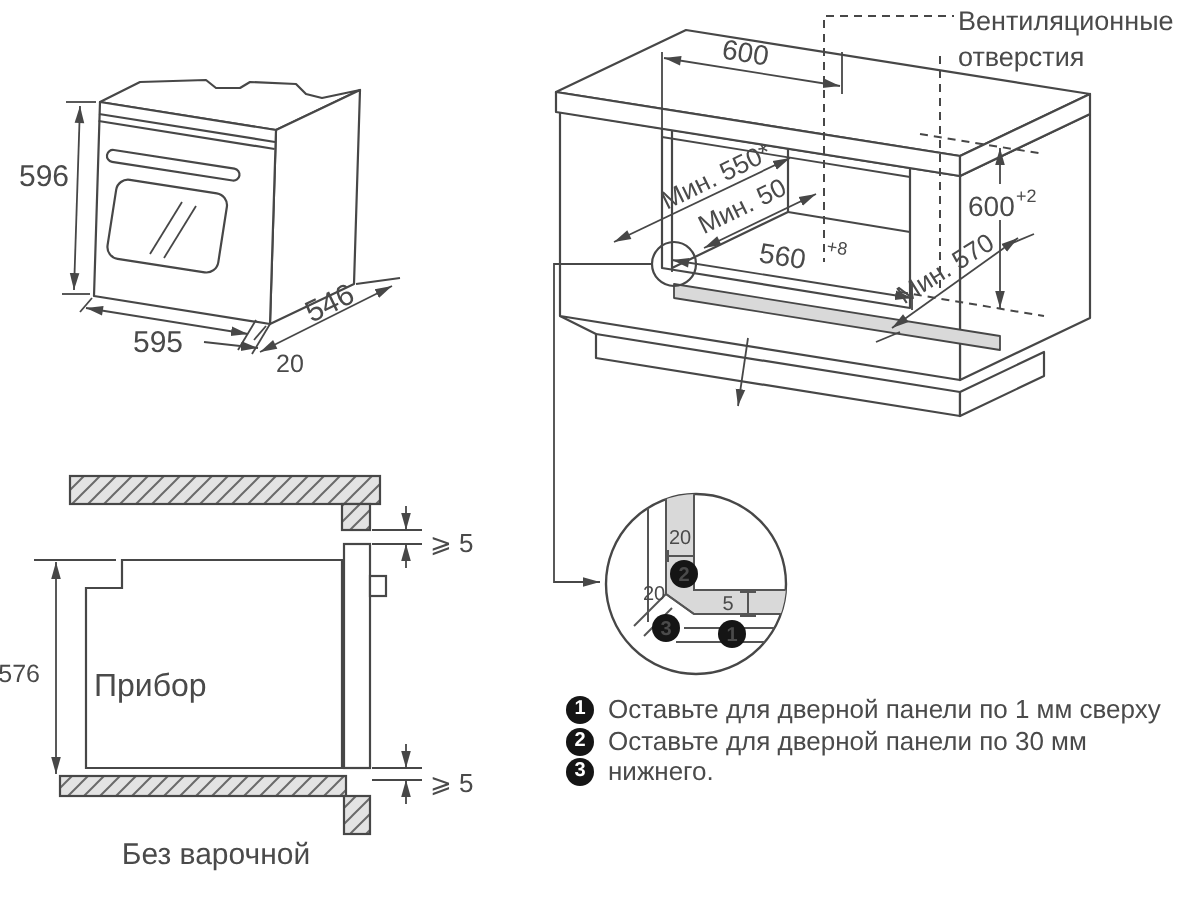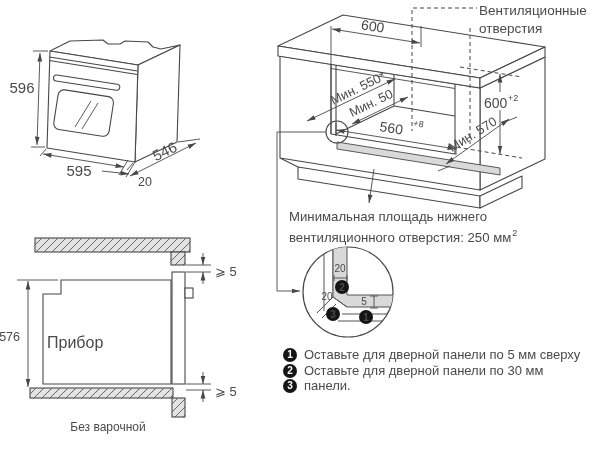--- a/index.html
+++ b/index.html
@@ -6,21 +6,21 @@
   #page{position:relative;width:600px;height:450px;background:#fff;overflow:hidden;
         font-family:"Liberation Sans",sans-serif;color:#4a4a4a;}
   svg text{font-family:"Liberation Sans",sans-serif;fill:#4a4a4a;}
   .overlay{position:absolute;color:#4a4a4a;}
   #vent-note{left:289px;top:208px;font-size:13.2px;line-height:17.5px;}
   #vent-note sup{font-size:9px;position:relative;top:-1px;margin-left:1px;}
   #notes{left:283px;top:347px;font-size:13px;line-height:15.5px;}
   .note-item{display:grid;grid-template-columns:21px 1fr;margin-bottom:0px;}
   .badge{width:14px;height:14px;border-radius:50%;background:#151515;color:#fff;
          font-size:10px;font-weight:bold;display:flex;align-items:center;justify-content:center;margin-top:1px;}
-  #caption{left:28px;top:420px;width:160px;text-align:center;font-size:12px;line-height:15px;}
+  #caption{left:28px;top:420px;width:160px;text-align:center;font-size:15px;line-height:15px;}
 </style>
 </head>
 <body>
 
 <div id="page">
 <svg width="600" height="450" viewBox="0 0 600 450">
   <defs>
     <marker id="arE" markerWidth="10" markerHeight="8" refX="8.5" refY="3" orient="auto" markerUnits="userSpaceOnUse">
       <path d="M0,0.6 L8.5,3 L0,5.4 Z" fill="#474747"></path>
     </marker>
@@ -184,42 +184,38 @@
     <line x1="203" y1="402" x2="203" y2="390" marker-end="url(#arE)"></line>
   </g>
   <g>
     <text x="20" y="341" text-anchor="end" font-size="12.5">576</text>
     <text x="47" y="348" font-size="16">Прибор</text>
     <text x="215" y="276" font-size="13">⩾ 5</text>
     <text x="215" y="396" font-size="13">⩾ 5</text>
   </g>
 </svg>
 
-<div id="vent-note" class="overlay">
-  <div>Минимальная площадь нижнего</div>
-  <div><span>вентиляционного отверстия: 250 мм</span><sup>2</sup></div>
-</div>
 
 <div id="notes" class="overlay">
       <div class="note-item">
         <div class="badge">1</div>
         <div>
-          <div>Оставьте для дверной панели по 5 мм сверху</div>
+          <div>Оставьте для дверной панели по 1 мм сверху</div>
         </div>
       </div>
       <div class="note-item">
         <div class="badge">2</div>
         <div>
           <div>Оставьте для дверной панели по 30 мм</div>
         </div>
       </div>
       <div class="note-item">
         <div class="badge">3</div>
         <div>
-          <div>панели.</div>
+          <div>нижнего.</div>
         </div>
       </div>
     </div>
 
 <div id="caption" class="overlay">
   <div>Без варочной</div>
 </div>
 </div>
 
 </body></html>

